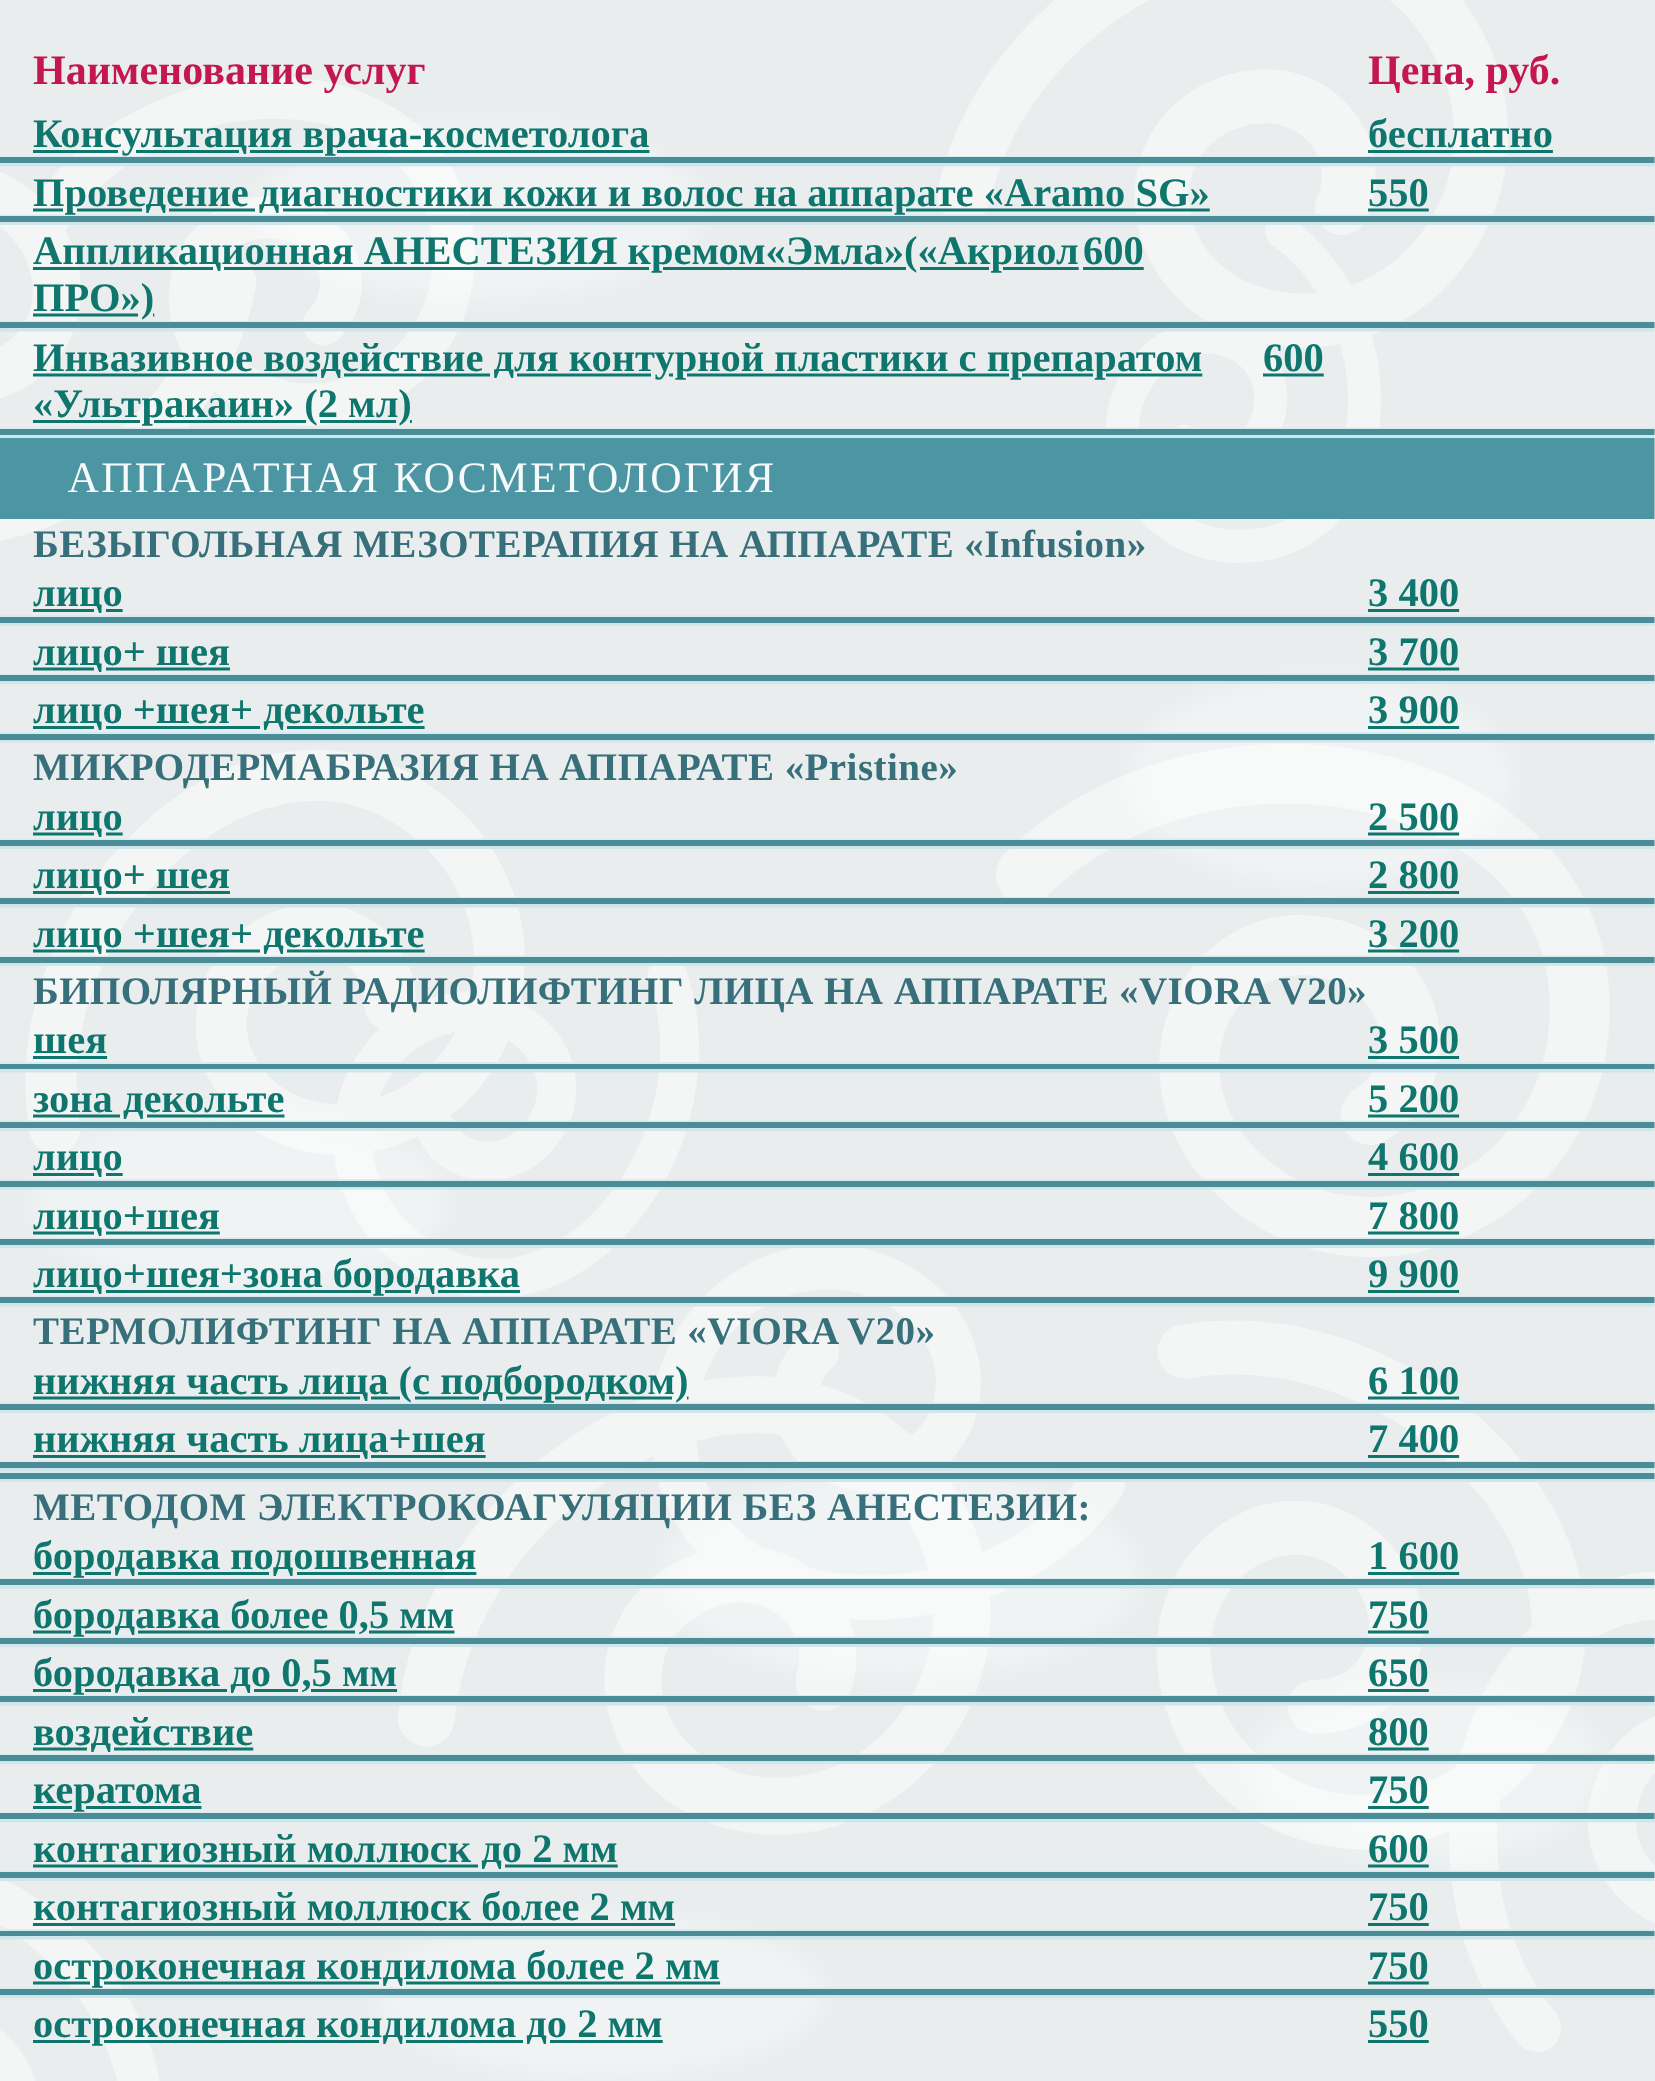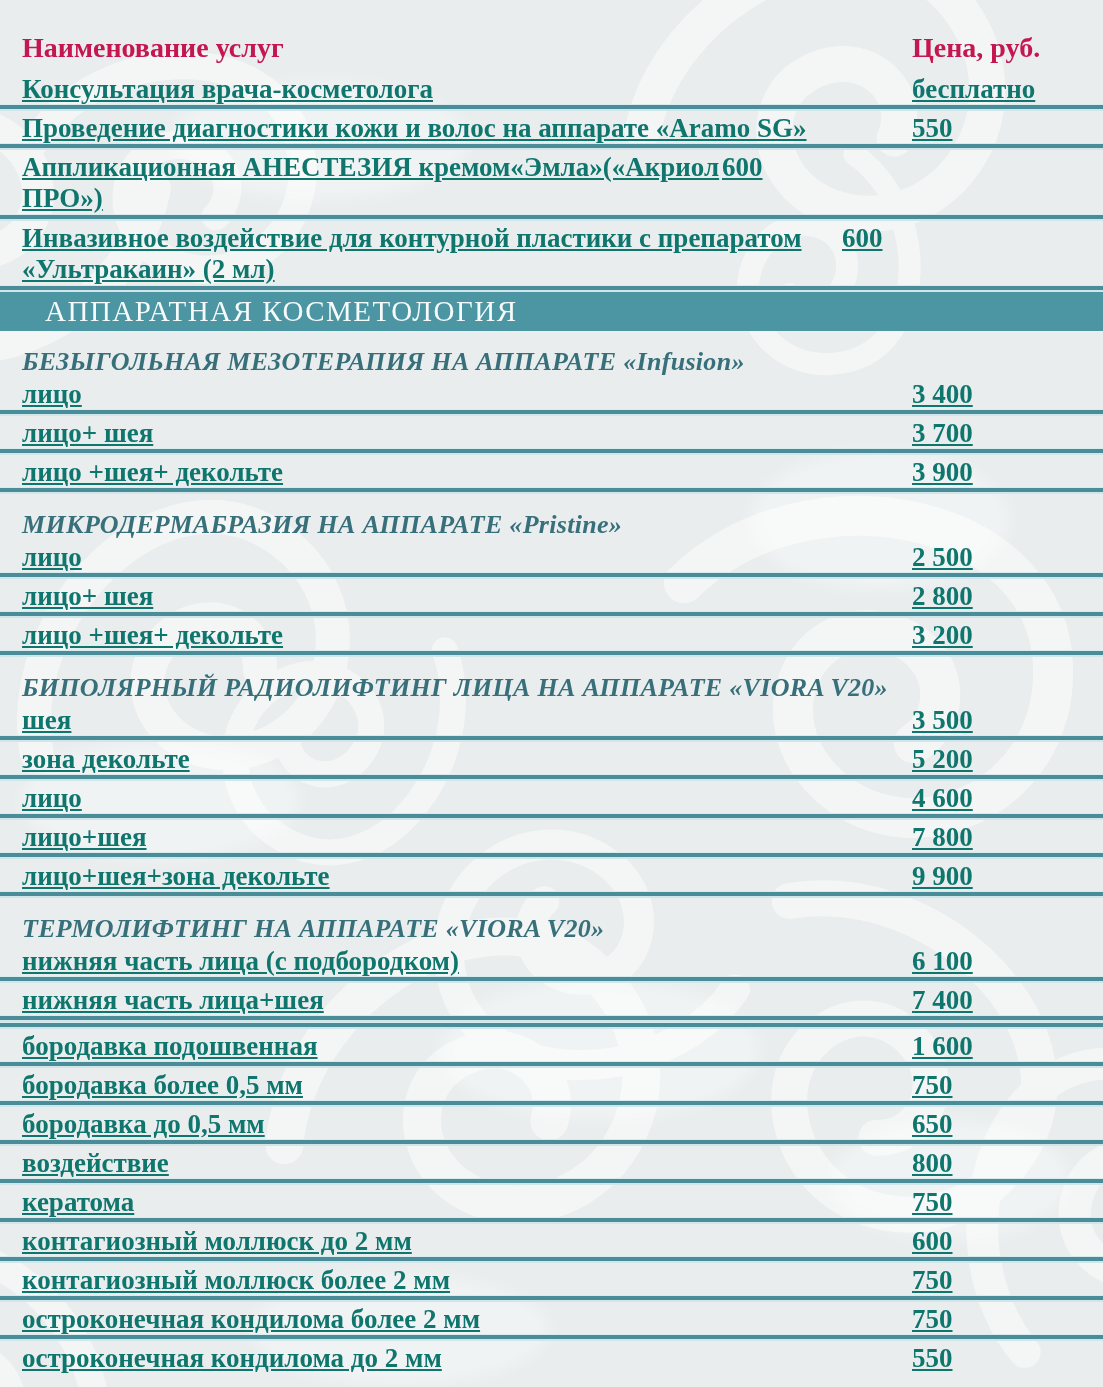--- a/index.html
+++ b/index.html
@@ -27,27 +27,27 @@
   .mw700{max-width:700px;}
   .mw820{max-width:820px;}
   .sep{
     height:7px;margin:0 -22px;
     background:linear-gradient(180deg,
       #d8ebee 0,#d8ebee 1px,
       #4a8d99 1px,#4a8d99 5px,
       #cfe6ea 5px,#cfe6ea 7px);
   }
   .band{
-    height:39px;margin:0 -22px;background:#4c95a2;
+    height:54px;margin:0 -22px;background:#4c95a2;
     display:flex;align-items:center;padding-left:45px;
   }
   .band span{
     color:#f6fafa;font-size:29px;font-weight:400;letter-spacing:1.5px;
   }
-  .sect{padding-top:16px;min-height:32px;box-sizing:border-box;font-style:italic;}
+  .sect{padding-top:2px;min-height:32px;box-sizing:border-box;}
   .sect span{
     color:#37707a;font-weight:bold;font-size:26px;line-height:30px;letter-spacing:0.3px;
   }
 </style>
 </head>
 <body>
 
 <svg class="bg-pattern" width="1103" height="1387" viewBox="0 0 1103 1387" xmlns="http://www.w3.org/2000/svg">
   <defs>
     <path id="swirl" d="M 0 90 C 30 10, 150 -20, 185 50 C 215 110, 160 170, 105 150 C 62 134, 62 80, 100 70 C 132 62, 152 92, 138 114" fill="none" stroke="#ffffff" stroke-width="20" stroke-linecap="round"></path>
@@ -180,21 +180,21 @@
   </div>
   <div class="sep"></div>
 
   <div class="item">
     <span class="nm">лицо+шея</span>
     <span class="pr">7 800</span>
   </div>
   <div class="sep"></div>
 
   <div class="item">
-    <span class="nm">лицо+шея+зона декольте</span>
+    <span class="nm">лицо+шея+зона бородавка</span>
     <span class="pr">9 900</span>
   </div>
   <div class="sep"></div>
 
   <div class="sect">
     <span>ТЕРМОЛИФТИНГ НА АППАРАТЕ «VIORA V20»</span>
   </div>
 
   <div class="item">
     <span class="nm">нижняя часть лица (с подбородком)</span>
@@ -203,20 +203,23 @@
   <div class="sep"></div>
 
   <div class="item">
     <span class="nm">нижняя часть лица+шея</span>
     <span class="pr">7 400</span>
   </div>
   <div class="sep"></div>
 
   <div class="sep"></div>
 
+  <div class="sect">
+    <span>МЕТОДОМ ЭЛЕКТРОКОАГУЛЯЦИИ БЕЗ АНЕСТЕЗИИ:</span>
+  </div>
 
   <div class="item">
     <span class="nm">бородавка подошвенная</span>
     <span class="pr">1 600</span>
   </div>
   <div class="sep"></div>
 
   <div class="item">
     <span class="nm">бородавка более 0,5 мм</span>
     <span class="pr">750</span>

